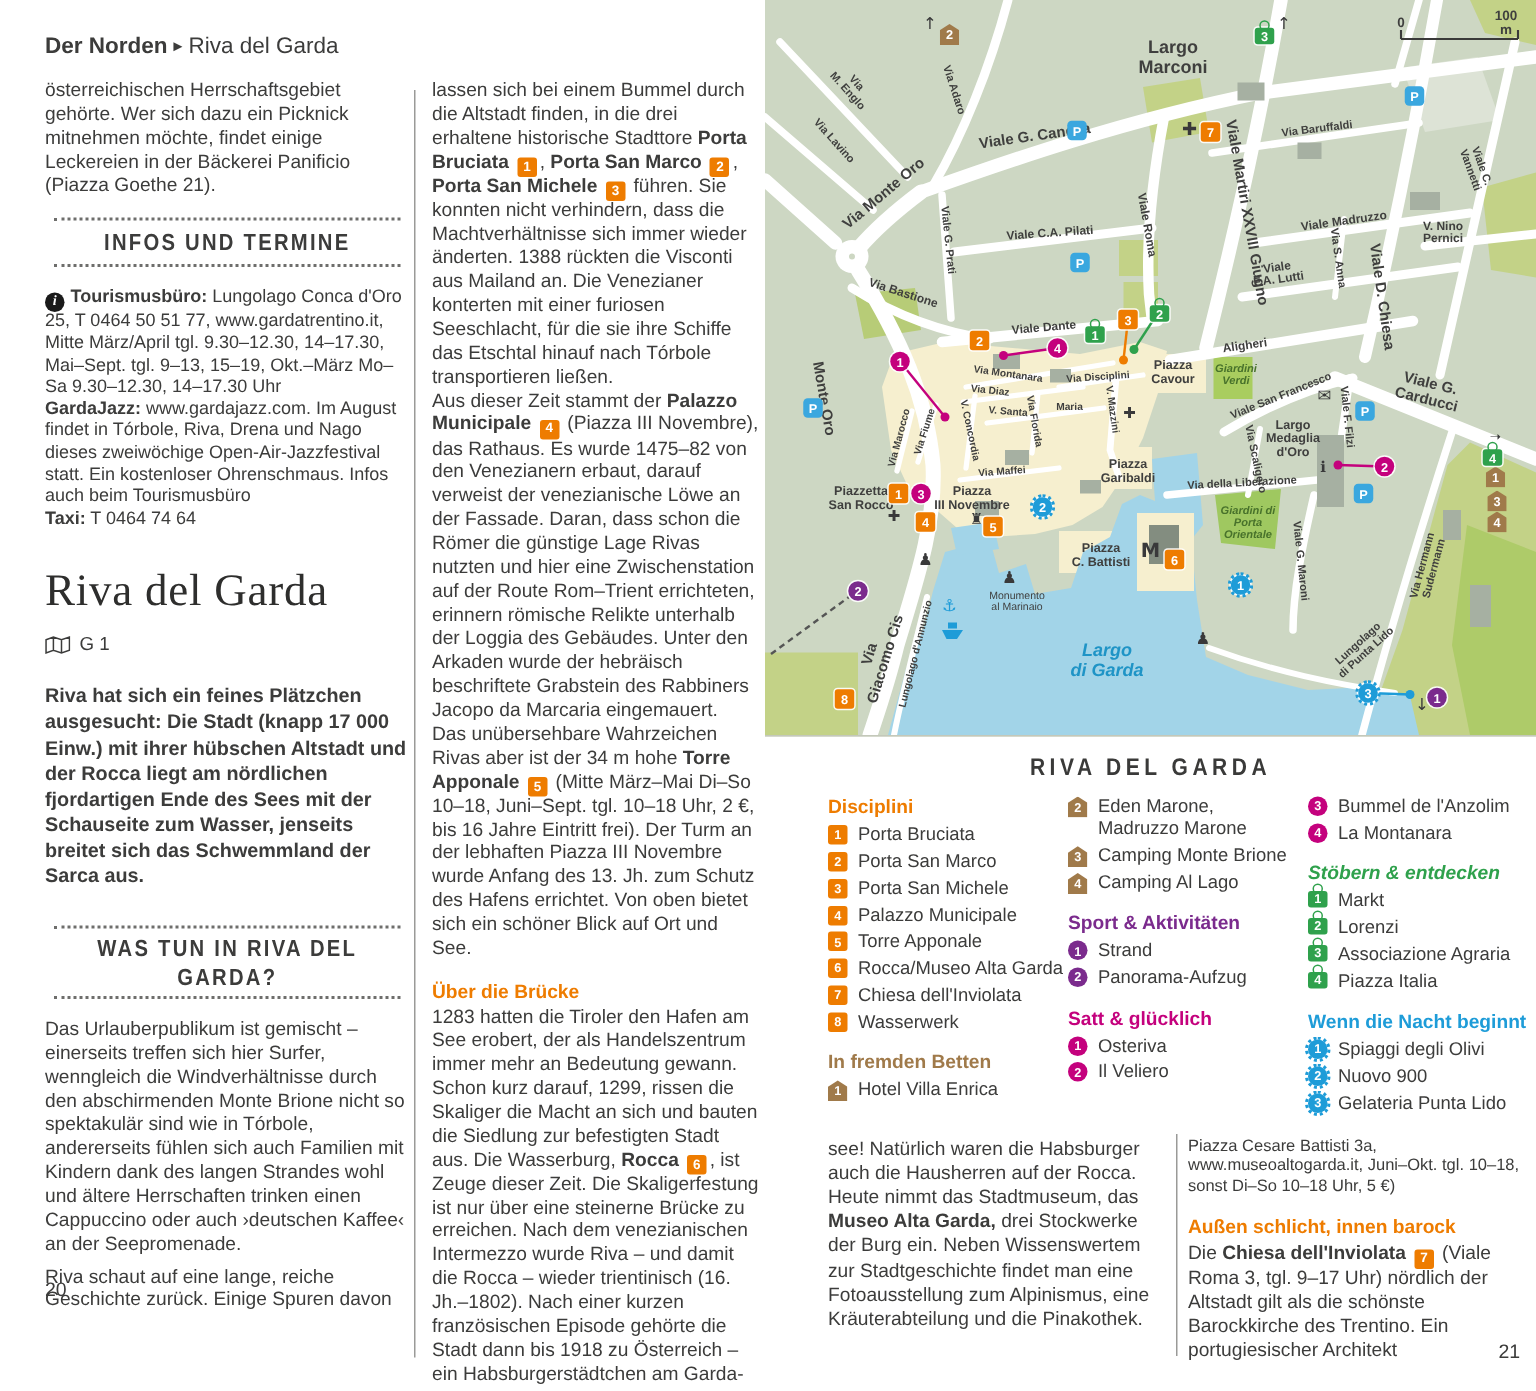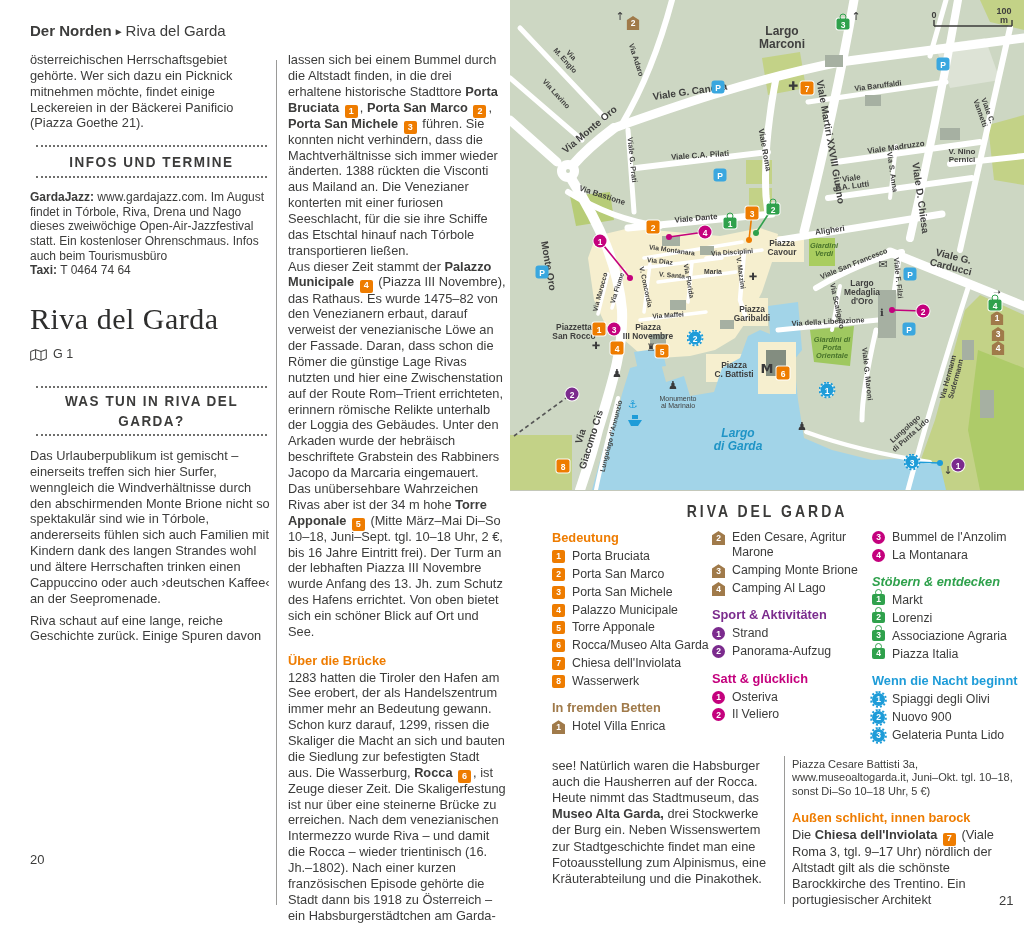--- a/index.html
+++ b/index.html
@@ -92,30 +92,32 @@
   </div>
 
   <div id="col1" class="col">
     <p class="body">österreichischen Herrschaftsgebiet gehörte. Wer sich dazu ein Picknick mitnehmen möchte, findet einige Leckereien in der Bäckerei Panificio (Piazza Goethe 21).</p>
     <div class="dothead">
       <div class="dotrule"></div>
       <span class="dothead-title">INFOS UND TERMINE</span>
       <div class="dotrule"></div>
     </div>
     <div class="infos" id="infos-list">
+        <div><span class="info-ic">i</span><b>Tourismusbüro:</b> Lungolago Conca d'Oro 25, T 0464 50 51 77, www.gardatrentino.it, Mitte März/April tgl. 9.30–12.30, 14–17.30, Mai–Sept. tgl. 9–13, 15–19, Okt.–März Mo–Sa 9.30–12.30, 14–17.30 Uhr</div>
         <div><b>GardaJazz:</b> www.gardajazz.com. Im August findet in Tórbole, Riva, Drena und Nago dieses zweiwöchige Open-Air-Jazzfestival statt. Ein kostenloser Ohrenschmaus. Infos auch beim Tourismusbüro</div>
         <div><b>Taxi:</b> T 0464 74 64</div>
       </div>
     <div class="city-title">Riva del Garda</div>
     <div class="mapref">
       <svg width="17" height="12" viewBox="0 0 17 12">
         <path d="M0.7,2.5 L5.6,0.7 L11,2.5 L16.3,0.7 V9.5 L11,11.3 L5.6,9.5 L0.7,11.3 Z M5.6,0.7 V9.5 M11,2.5 V11.3" fill="none" stroke="#3c3c3b" stroke-width="1"></path>
       </svg>
       <span>G 1</span>
     </div>
+    <p class="lead">Riva hat sich ein feines Plätzchen ausgesucht: Die Stadt (knapp 17 000 Einw.) mit ihrer hübschen Altstadt und der Rocca liegt am nördlichen fjordartigen Ende des Sees mit der Schauseite zum Wasser, jenseits breitet sich das Schwemmland der Sarca aus.</p>
     <div class="dothead" style="margin-top:24px;">
       <div class="dotrule"></div>
       <span class="dothead-title">WAS TUN IN RIVA DEL GARDA?</span>
       <div class="dotrule"></div>
     </div>
     <p class="body">Das Urlauberpublikum ist gemischt – einerseits treffen sich hier Surfer, wenngleich die Windverhältnisse durch den abschirmenden Monte Brione nicht so spektakulär sind wie in Tórbole, andererseits fühlen sich auch Familien mit Kindern dank des langen Strandes wohl und ältere Herrschaften trinken einen Cappuccino oder auch ›deutschen Kaffee‹ an der Seepromenade.</p>
     <p class="nosp">Riva schaut auf eine lange, reiche Geschichte zurück. Einige Spuren davon</p>
   </div>
 
   <div id="div1" class="vdiv"></div>
@@ -361,21 +363,21 @@
         <span class="mapicon" style="left: 110px; top: 16px; font-size: 11px;">↑</span>
         <span class="mapicon" style="left: 346px; top: 16px; font-size: 11px;">↑</span>
         <span class="mapicon" style="left: 487px; top: 292px; font-size: 9px;">➝</span>
         <span class="mapicon" style="left: 438px; top: 470px; font-size: 11px;">↓</span>
       </div>
   </div>
 
   <div id="legend-title">RIVA DEL GARDA</div>
   <div id="lcol1" class="lcol">
       <div class="lsec">
-        <div class="lsec-title" style="color: rgb(238, 124, 0);">Bedeutung</div>
+        <div class="lsec-title" style="color: rgb(238, 124, 0);">Disciplini</div>
         <div class="litem">
           <span class="mk mk-sight">1</span>
           <span class="txt">Porta Bruciata</span>
         </div>
         <div class="litem">
           <span class="mk mk-sight">2</span>
           <span class="txt">Porta San Marco</span>
         </div>
         <div class="litem">
           <span class="mk mk-sight">3</span>
@@ -407,21 +409,21 @@
         <div class="litem">
           <span class="mk mk-hotel">1</span>
           <span class="txt">Hotel Villa Enrica</span>
         </div>
       </div>
     </div>
   <div id="lcol2" class="lcol">
       <div class="lsec">
         <div class="litem">
           <span class="mk mk-hotel">2</span>
-          <span class="txt">Eden Cesare, Agritur Marone</span>
+          <span class="txt">Eden Marone, Madruzzo Marone</span>
         </div>
         <div class="litem">
           <span class="mk mk-hotel">3</span>
           <span class="txt">Camping Monte Brione</span>
         </div>
         <div class="litem">
           <span class="mk mk-hotel">4</span>
           <span class="txt">Camping Al Lago</span>
         </div>
       </div>

